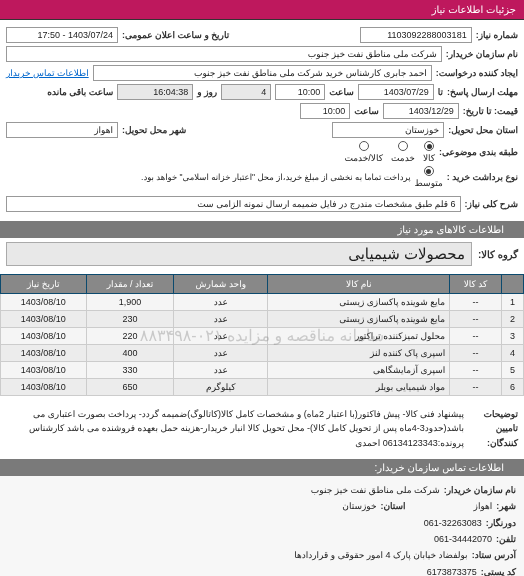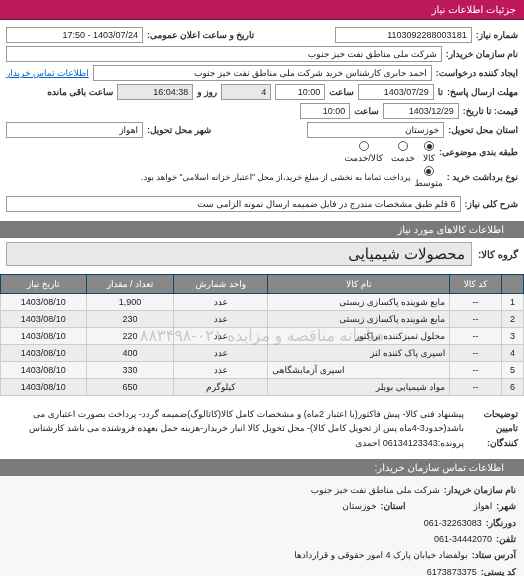--- a/index.html
+++ b/index.html
@@ -35,21 +35,21 @@
   }
   .field {
     background: #fff;
     border: 1px solid #999;
     padding: 2px 4px;
     font-size: 9px;
     min-height: 16px;
     display: inline-block;
   }
   .field-wide { flex: 1; }
-  .field-med { width: 137px; }
+  .field-med { width: 112px; }
   .field-sm { width: 76px; }
   .field-xs { width: 50px; }
   .field-readonly {
     background: #e8e8e8;
   }
   .link {
     color: #0066cc;
     text-decoration: underline;
     cursor: pointer;
   }
@@ -289,21 +289,21 @@
           <td>4</td>
           <td>--</td>
           <td style="text-align: right;">اسپری پاک کننده لنز</td>
           <td>عدد</td>
           <td>400</td>
           <td>1403/08/10</td>
         </tr>
         <tr>
           <td>5</td>
           <td>--</td>
-          <td style="text-align: left;">اسپری آزمایشگاهی</td>
+          <td style="text-align: right;">اسپری آزمایشگاهی</td>
           <td>عدد</td>
           <td>330</td>
           <td>1403/08/10</td>
         </tr>
         <tr>
           <td>6</td>
           <td>--</td>
           <td style="text-align: right;">مواد شیمیایی بویلر</td>
           <td>کیلوگرم</td>
           <td>650</td>

